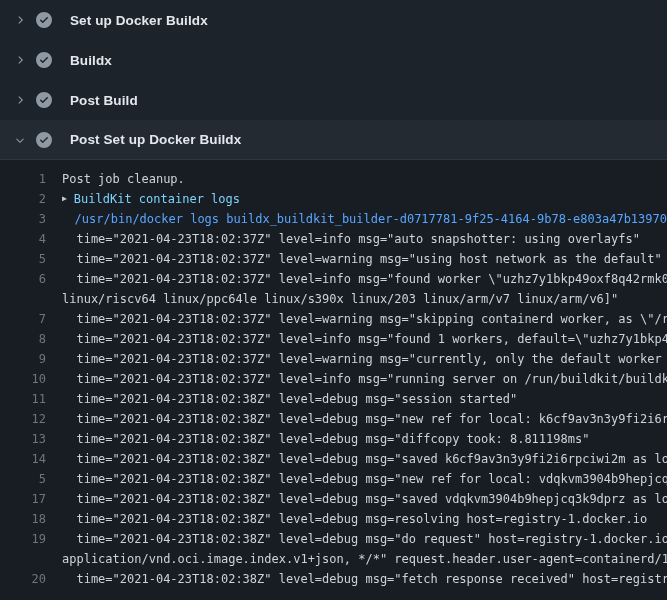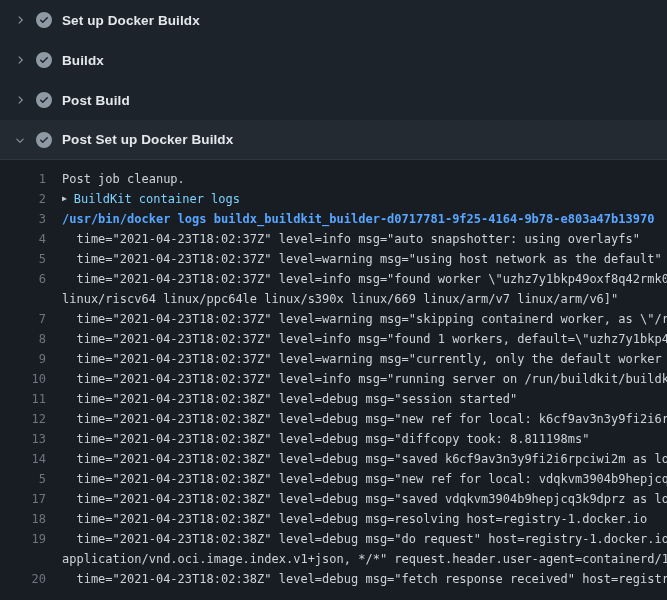--- a/index.html
+++ b/index.html
@@ -26,37 +26,37 @@
     width:16px;height:16px;flex:0 0 16px;margin-right:8px;
     display:flex;align-items:center;justify-content:center;
     color:var(--chevron,#8b949e);
   }
   .chev.down svg{transform:rotate(90deg);}
   .status{
     width:16px;height:16px;flex:0 0 16px;margin-right:10px;
     display:flex;align-items:center;justify-content:center;
     color:var(--status-icon,#8f99a3);
   }
-  .step-title{font-size:13.5px;font-weight:600;letter-spacing:.1px;}
+  .step-title{font-size:13.5px;font-weight:600;letter-spacing:.1px;margin-left:8px;}
 
   
   .log{
     background:var(--log-background,#181d24);
     height:440px;box-sizing:border-box;padding-top:9px;
     overflow:hidden;
     font-family:"DejaVu Sans Mono","Liberation Mono",monospace;
     font-size:12px;color:var(--log-text,#ccd3da);
   }
   .log-line{display:flex;height:20px;line-height:20px;white-space:pre;}
   .ln{
     flex:0 0 46px;width:46px;text-align:right;margin-right:16px;
     color:var(--line-number,#6b7680);cursor:pointer;user-select:none;
   }
   .lt{overflow:hidden;flex:1;}
-  .command .lt{color:var(--command-text,#58a6ff);font-weight:700;}
+  .command .lt{color:var(--command-text,#58a6ff);font-weight:400;text-align:right;}
   .group .lt{color:#7dd3fc;}
   .marker{
     flex:0 0 auto;font-size:8px;margin-right:7px;color:#c3ccd4;
     display:flex;align-items:center;
   }
 </style>
 </head>
 <body style="--background: #1d232a; --expanded-header-background: #232a32; --log-background: #181d24; --header-text: #e2e8ee; --log-text: #ccd3da; --line-number: #6b7680; --command-text: #58a6ff; --status-icon: #8f99a3; --chevron: #8b949e;">
 
 <div class="panel">
@@ -114,21 +114,21 @@
         <span class="step-title">Post Set up Docker Buildx</span>
       </div>
     </div>
   <div id="log" class="log">
       <div class="log-line output"><span class="ln">1</span><span class="lt">Post job cleanup.</span></div>
       <div class="log-line group"><span class="ln">2</span><span class="marker">▶</span><span class="lt">BuildKit container logs</span></div>
       <div class="log-line command"><span class="ln">3</span><span class="lt">/usr/bin/docker logs buildx_buildkit_builder-d0717781-9f25-4164-9b78-e803a47b13970</span></div>
       <div class="log-line output"><span class="ln">4</span><span class="lt">  time="2021-04-23T18:02:37Z" level=info msg="auto snapshotter: using overlayfs"</span></div>
       <div class="log-line output"><span class="ln">5</span><span class="lt">  time="2021-04-23T18:02:37Z" level=warning msg="using host network as the default"</span></div>
       <div class="log-line output"><span class="ln">6</span><span class="lt">  time="2021-04-23T18:02:37Z" level=info msg="found worker \"uzhz7y1bkp49oxf8q42rmk0xj</span></div>
-      <div class="log-line wrap"><span class="ln"></span><span class="lt">linux/riscv64 linux/ppc64le linux/s390x linux/669 linux/arm/v7 linux/arm/v6]"</span></div>
+      <div class="log-line wrap"><span class="ln"></span><span class="lt">linux/riscv64 linux/ppc64le linux/s390x linux/203 linux/arm/v7 linux/arm/v6]"</span></div>
       <div class="log-line output"><span class="ln">7</span><span class="lt">  time="2021-04-23T18:02:37Z" level=warning msg="skipping containerd worker, as \"/run</span></div>
       <div class="log-line output"><span class="ln">8</span><span class="lt">  time="2021-04-23T18:02:37Z" level=info msg="found 1 workers, default=\"uzhz7y1bkp49o</span></div>
       <div class="log-line output"><span class="ln">9</span><span class="lt">  time="2021-04-23T18:02:37Z" level=warning msg="currently, only the default worker ca</span></div>
       <div class="log-line output"><span class="ln">10</span><span class="lt">  time="2021-04-23T18:02:37Z" level=info msg="running server on /run/buildkit/buildkit</span></div>
       <div class="log-line output"><span class="ln">11</span><span class="lt">  time="2021-04-23T18:02:38Z" level=debug msg="session started"</span></div>
       <div class="log-line output"><span class="ln">12</span><span class="lt">  time="2021-04-23T18:02:38Z" level=debug msg="new ref for local: k6cf9av3n3y9fi2i6rpc</span></div>
       <div class="log-line output"><span class="ln">13</span><span class="lt">  time="2021-04-23T18:02:38Z" level=debug msg="diffcopy took: 8.811198ms"</span></div>
       <div class="log-line output"><span class="ln">14</span><span class="lt">  time="2021-04-23T18:02:38Z" level=debug msg="saved k6cf9av3n3y9fi2i6rpciwi2m as loca</span></div>
       <div class="log-line output"><span class="ln">5</span><span class="lt">  time="2021-04-23T18:02:38Z" level=debug msg="new ref for local: vdqkvm3904b9hepjcq3k</span></div>
       <div class="log-line output"><span class="ln">17</span><span class="lt">  time="2021-04-23T18:02:38Z" level=debug msg="saved vdqkvm3904b9hepjcq3k9dprz as loca</span></div>

